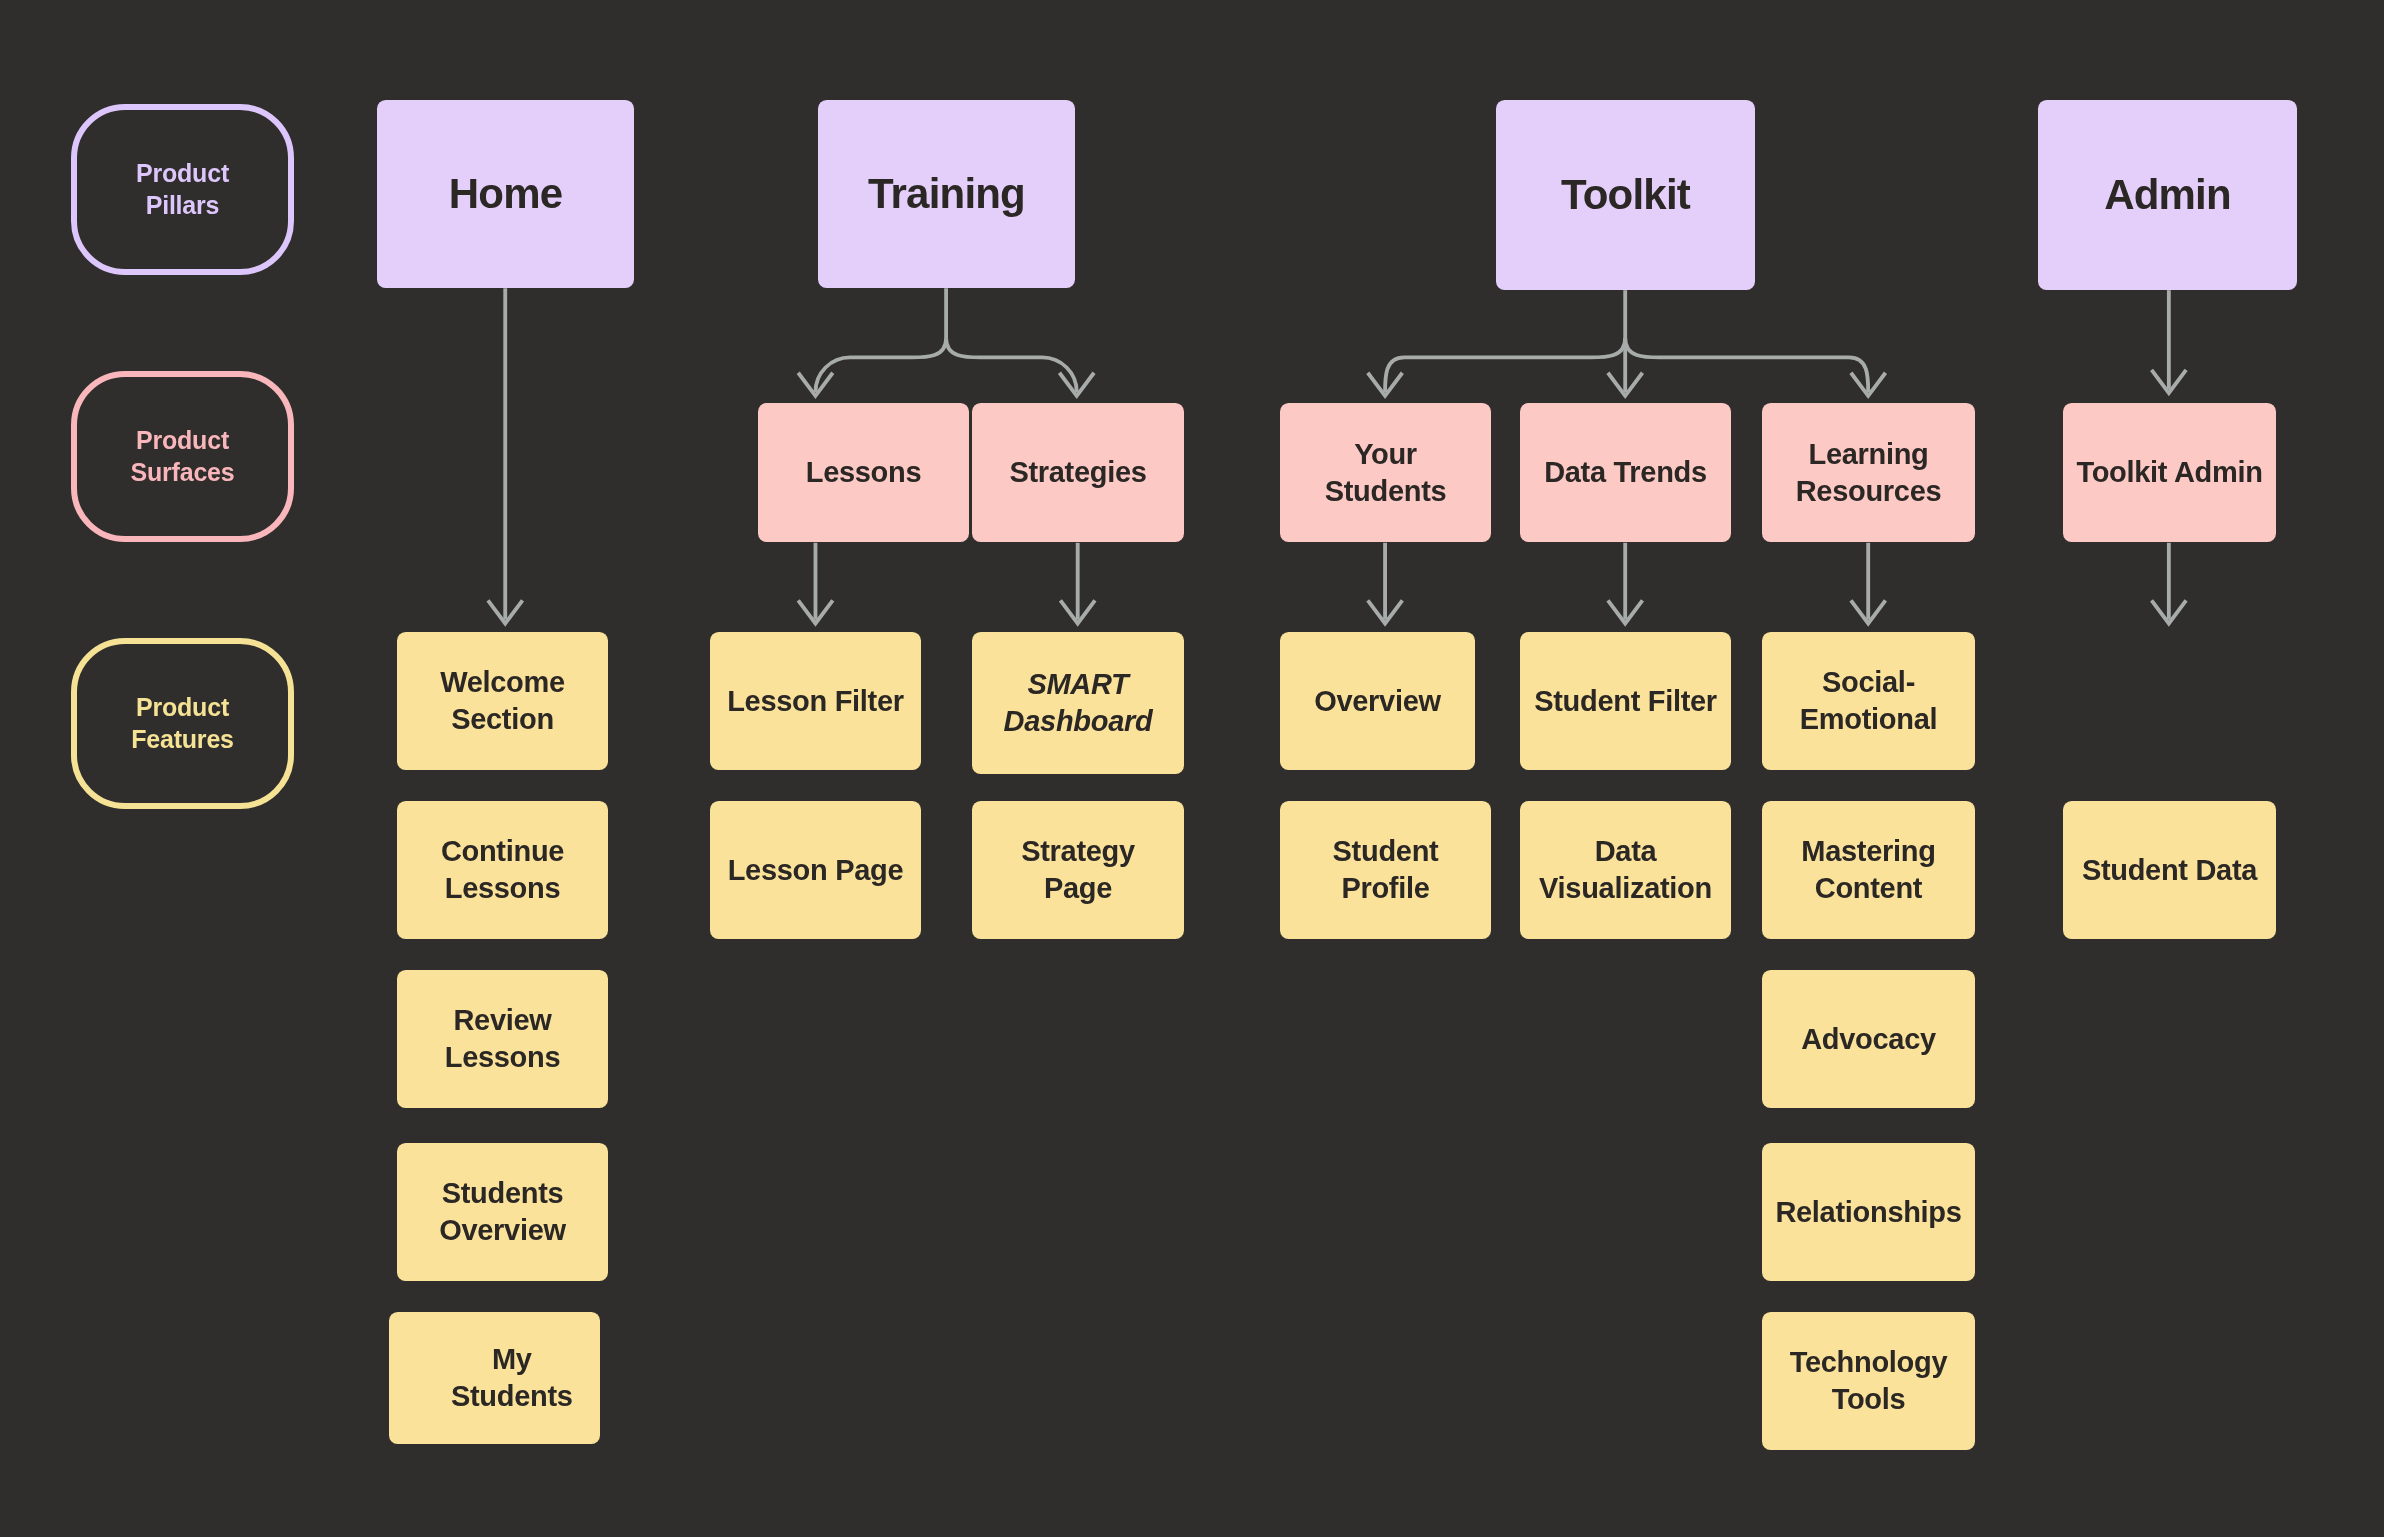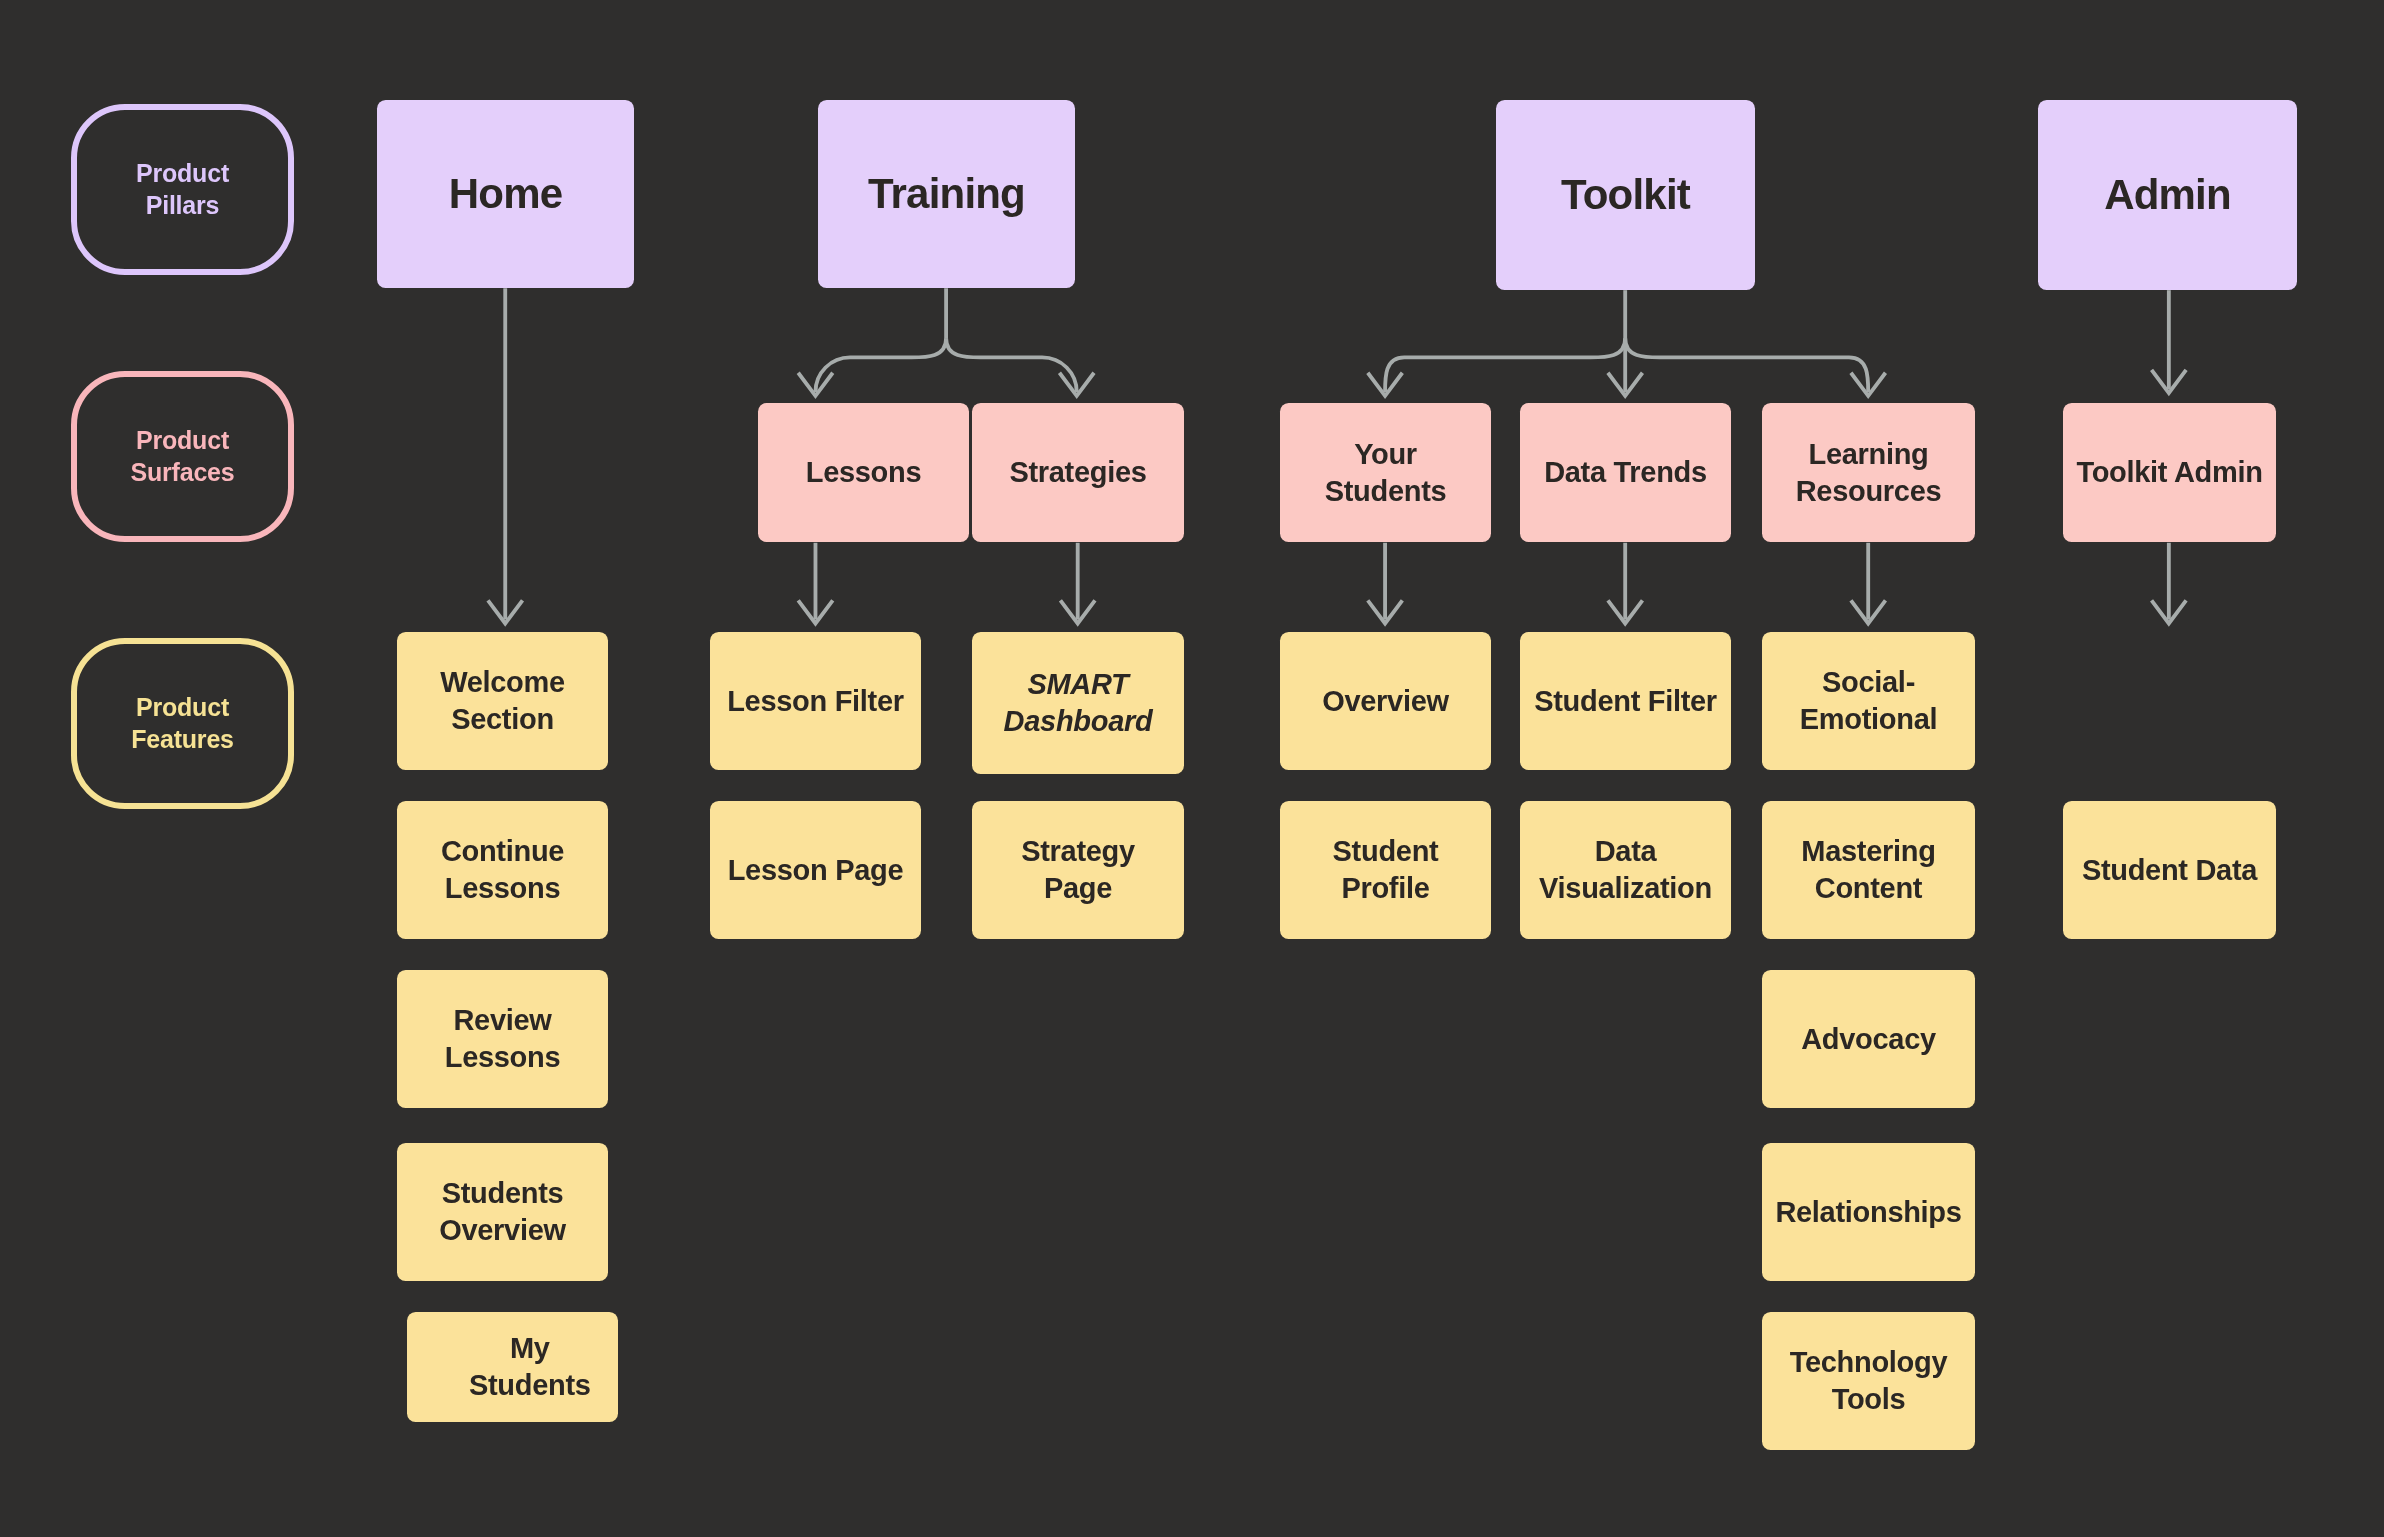--- a/index.html
+++ b/index.html
@@ -131,29 +131,29 @@
   <div class="node surface" style="left:972px;top:403px;width:212px;height:139px;">Strategies</div>
   <div class="node surface" style="left:1280px;top:403px;width:211px;height:139px;">Your Students</div>
   <div class="node surface" style="left:1520px;top:403px;width:211px;height:139px;">Data Trends</div>
   <div class="node surface" style="left:1762px;top:403px;width:213px;height:139px;">Learning Resources</div>
   <div class="node feature" style="left:397px;top:632px;width:211px;height:138px;">Welcome Section</div>
 
   <div class="node surface" style="left:2063px;top:403px;width:213px;height:139px;">Toolkit Admin</div>
   <div class="node feature" style="left:397px;top:801px;width:211px;height:138px;">Continue Lessons</div>
   <div class="node feature" style="left:397px;top:970px;width:211px;height:138px;">Review Lessons</div>
   <div class="node feature" style="left:397px;top:1143px;width:211px;height:138px;">Students Overview</div>
-  <div class="node feature" style="left:407px;top:1312px;width:211px;height:110px;padding-left:48px;">My Students</div>
+  <div class="node feature" style="left:389px;top:1312px;width:211px;height:132px;padding-left:48px;">My Students</div>
 
   <div class="node feature" style="left:710px;top:632px;width:211px;height:138px;">Lesson Filter</div>
   <div class="node feature" style="left:710px;top:801px;width:211px;height:138px;">Lesson Page</div>
 
   <div class="node feature" style="left:972px;top:632px;width:212px;height:142px;font-style:italic;">SMART Dashboard</div>
   <div class="node feature" style="left:972px;top:801px;width:212px;height:138px;">Strategy Page</div>
 
-  <div class="node feature" style="left:1280px;top:632px;width:211px;height:138px;">Overview</div>
+  <div class="node feature" style="left:1280px;top:632px;width:195px;height:138px;">Overview</div>
   <div class="node feature" style="left:1280px;top:801px;width:211px;height:138px;">Student Profile</div>
 
   <div class="node feature" style="left:1520px;top:632px;width:211px;height:138px;">Student Filter</div>
   <div class="node feature" style="left:1520px;top:801px;width:211px;height:138px;">Data Visualization</div>
 
   <div class="node feature" style="left:1762px;top:632px;width:213px;height:138px;">Social-Emotional</div>
   <div class="node feature" style="left:1762px;top:801px;width:213px;height:138px;">Mastering Content</div>
   <div class="node feature" style="left:1762px;top:970px;width:213px;height:138px;">Advocacy</div>
   <div class="node feature" style="left:1762px;top:1143px;width:213px;height:138px;">Relationships</div>
   <div class="node feature" style="left:1762px;top:1312px;width:213px;height:138px;">Technology Tools</div>

